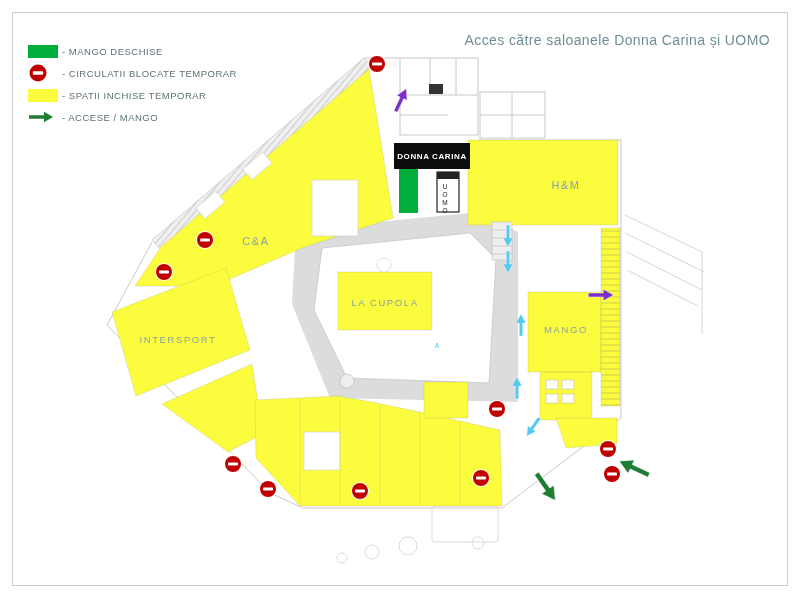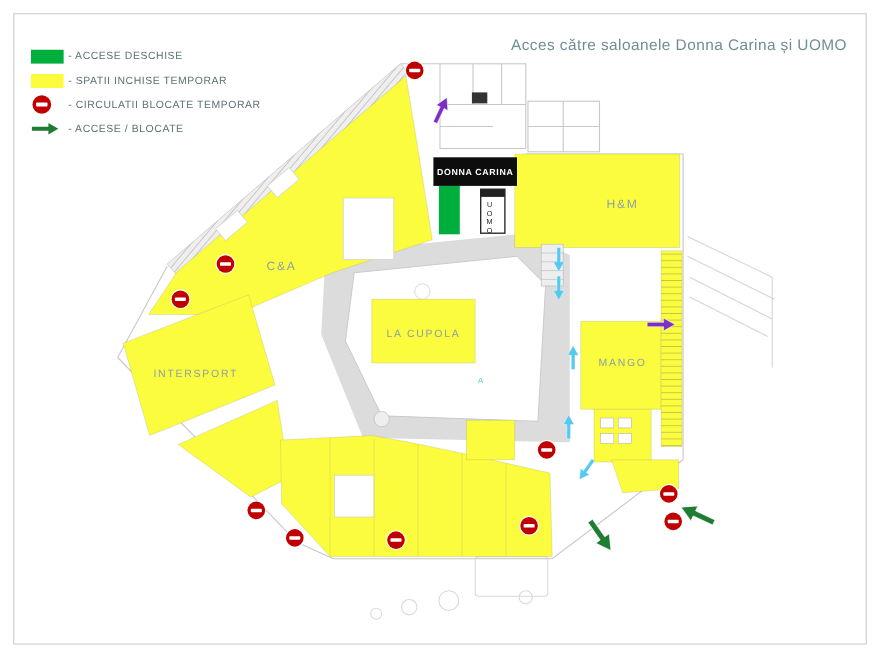--- a/index.html
+++ b/index.html
@@ -27,46 +27,46 @@
 
   <div class="title">Acces către saloanele Donna Carina și UOMO</div>
 
   <div class="legend">
     <div class="legend-row">
       <span class="legend-icon">
         <svg width="30" height="13">
             <rect width="30" height="13" fill="#00ae3e"></rect>
           </svg>
       </span>
-      <span class="legend-label">- ACCESE DESCHISE</span>
-    </div>
-    <div class="legend-row">
-      <span class="legend-icon">
-        <svg width="30" height="13">
-            <rect width="30" height="13" fill="#fcfc3e"></rect>
-          </svg>
-      </span>
-      <span class="legend-label">- SPATII INCHISE TEMPORAR</span>
+      <span class="legend-label">- MANGO DESCHISE</span>
     </div>
     <div class="legend-row">
       <span class="legend-icon">
         <svg width="20" height="20" viewBox="-10 -10 20 20">
           <circle r="8.5" fill="#c00000"></circle>
           <rect x="-5.2" y="-1.8" width="10.4" height="3.6" rx="0.8" fill="#ffffff"></rect>
         </svg>
       </span>
       <span class="legend-label">- CIRCULATII BLOCATE TEMPORAR</span>
     </div>
     <div class="legend-row">
       <span class="legend-icon">
+        <svg width="30" height="13">
+            <rect width="30" height="13" fill="#fcfc3e"></rect>
+          </svg>
+      </span>
+      <span class="legend-label">- SPATII INCHISE TEMPORAR</span>
+    </div>
+    <div class="legend-row">
+      <span class="legend-icon">
         <svg width="26" height="12" viewBox="-13 -6 26 12">
           <polygon points="-12,-1.8 3,-1.8 3,-5.2 12,0 3,5.2 3,1.8 -12,1.8" fill="#1e7d32"></polygon>
         </svg>
       </span>
-      <span class="legend-label">- ACCESE / BLOCATE</span>
+      <span class="legend-label">- ACCESE / MANGO</span>
     </div>
   </div>
 
   <svg id="plan" width="800" height="600" viewBox="0 0 800 600" style="position:absolute;left:0;top:0;">
     <defs>
       <pattern id="hatch" width="5" height="5" patternUnits="userSpaceOnUse" patternTransform="rotate(40)">
         <rect width="5" height="5" fill="#efefef"></rect>
         <line x1="0" y1="0" x2="0" y2="5" stroke="#b8b8b8" stroke-width="1.3"></line>
       </pattern>
       <pattern id="ticks" width="19" height="6" patternUnits="userSpaceOnUse">

